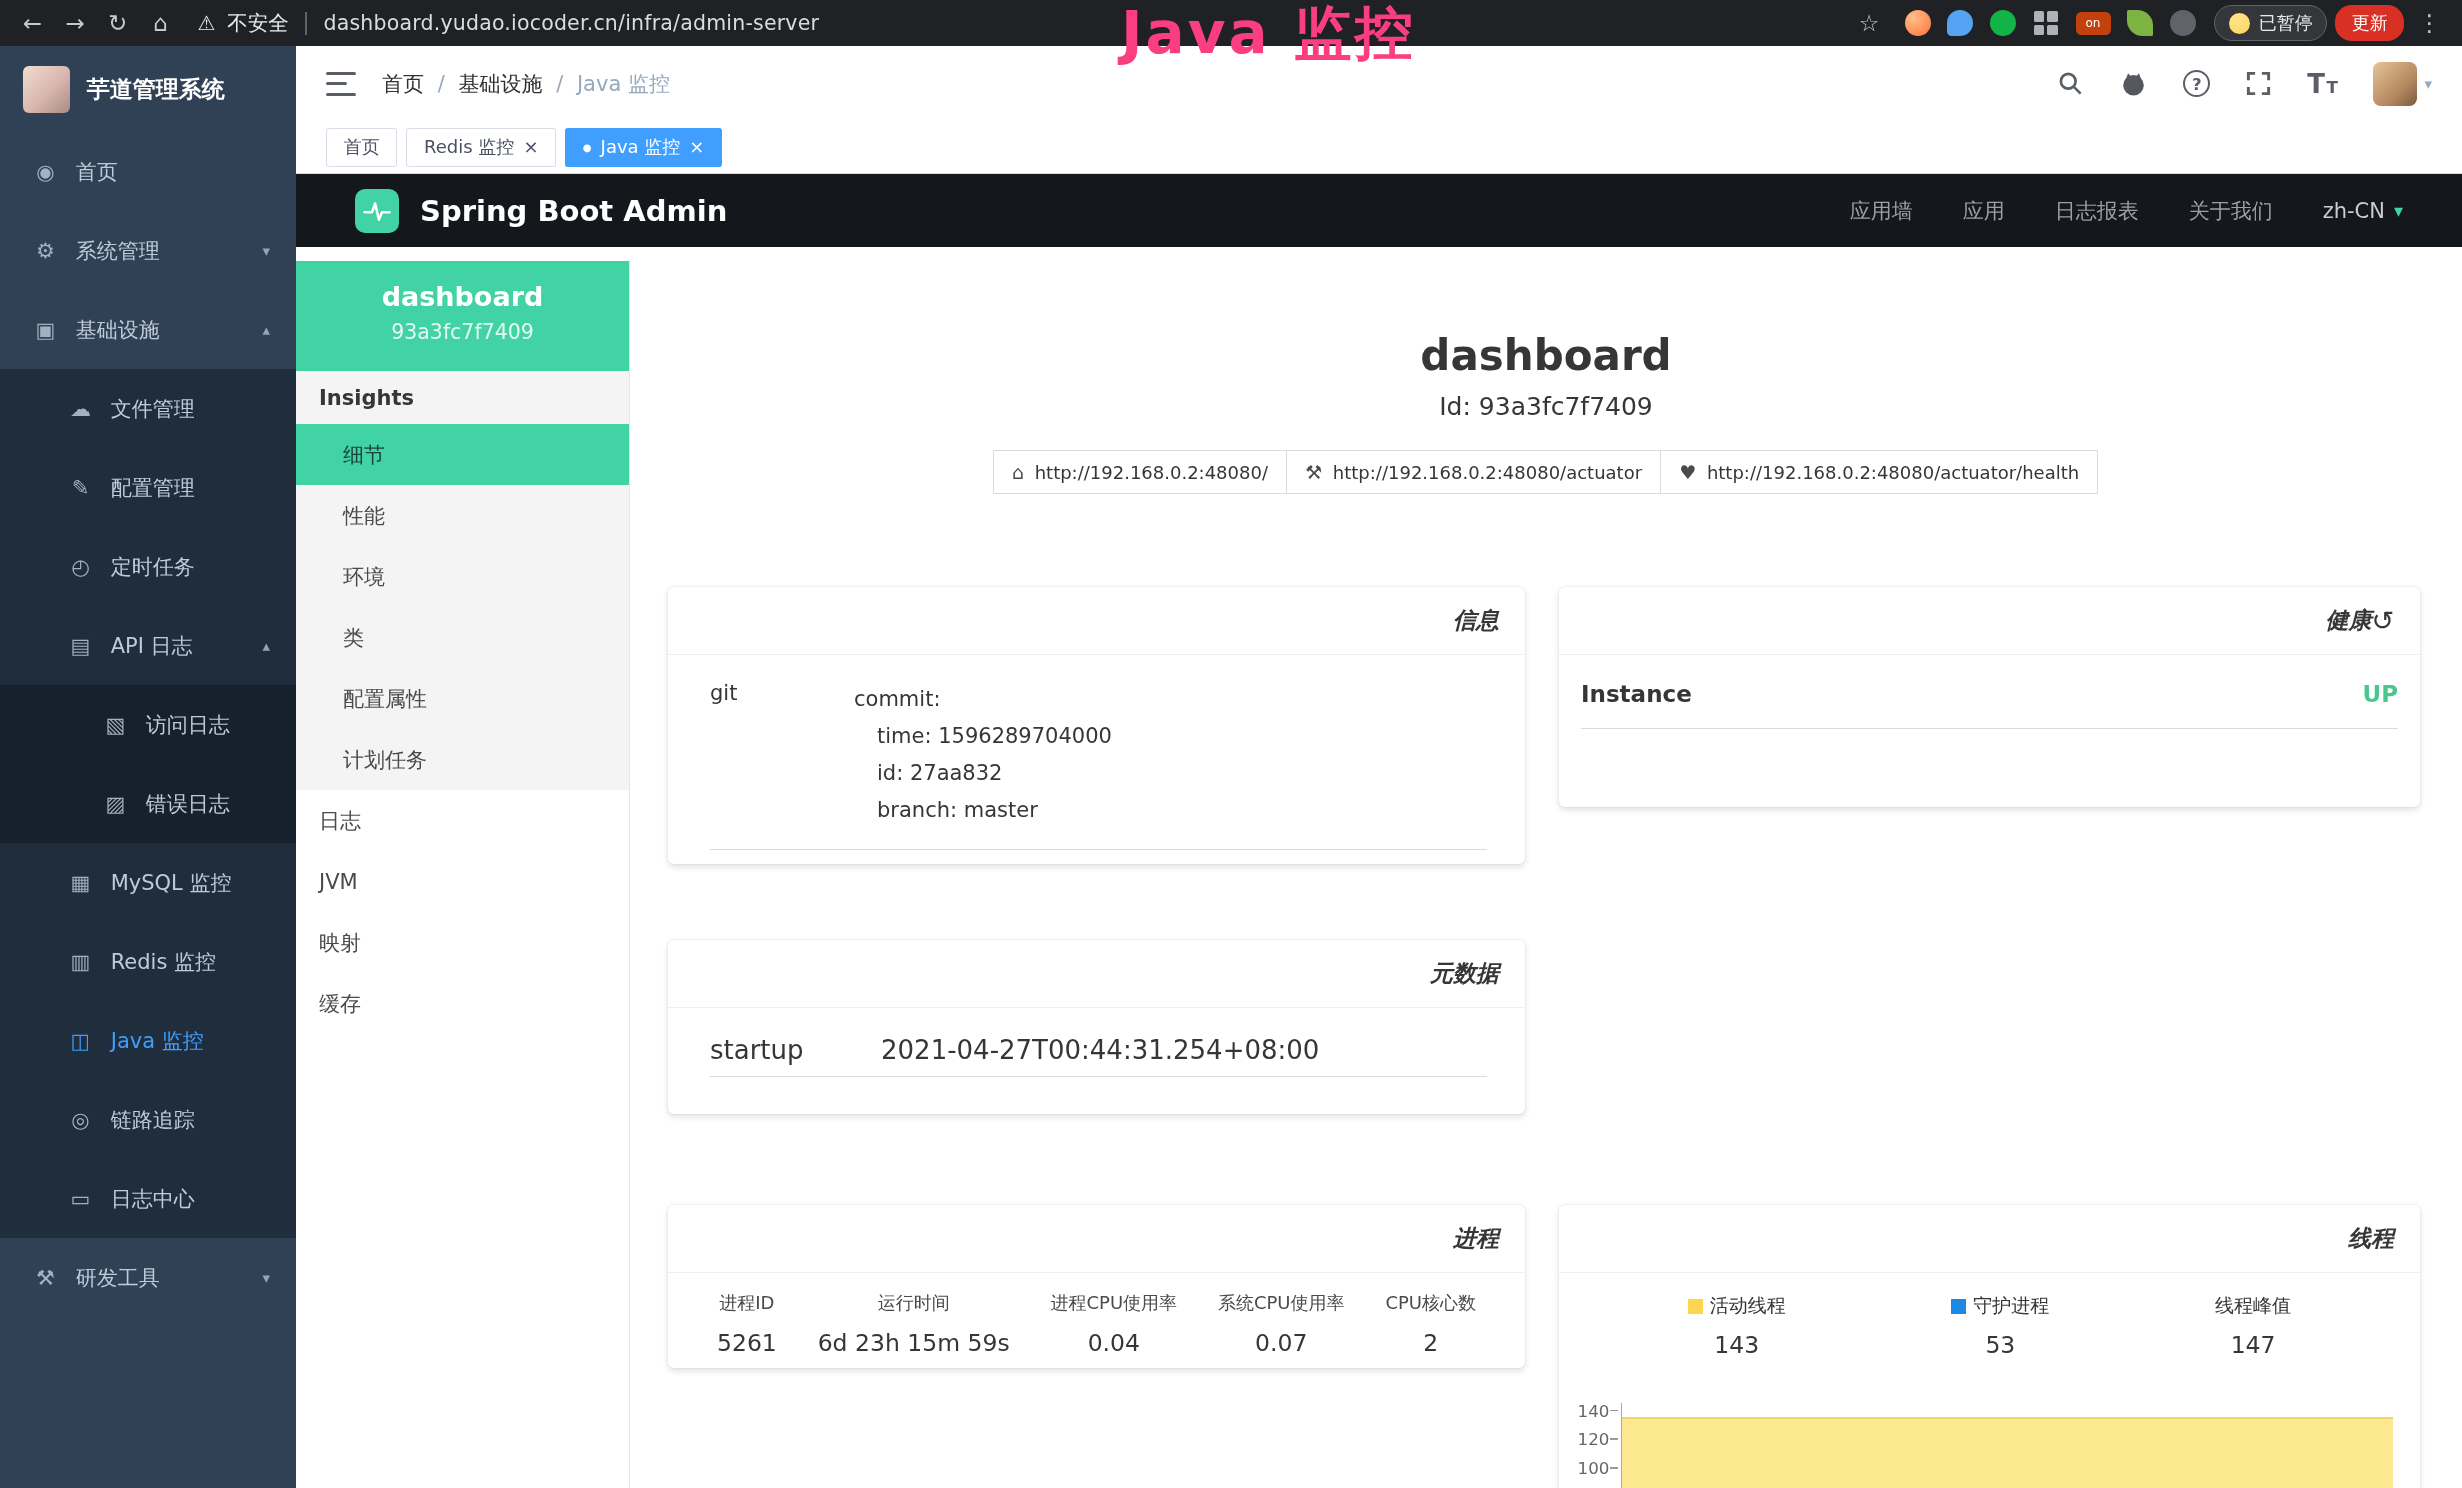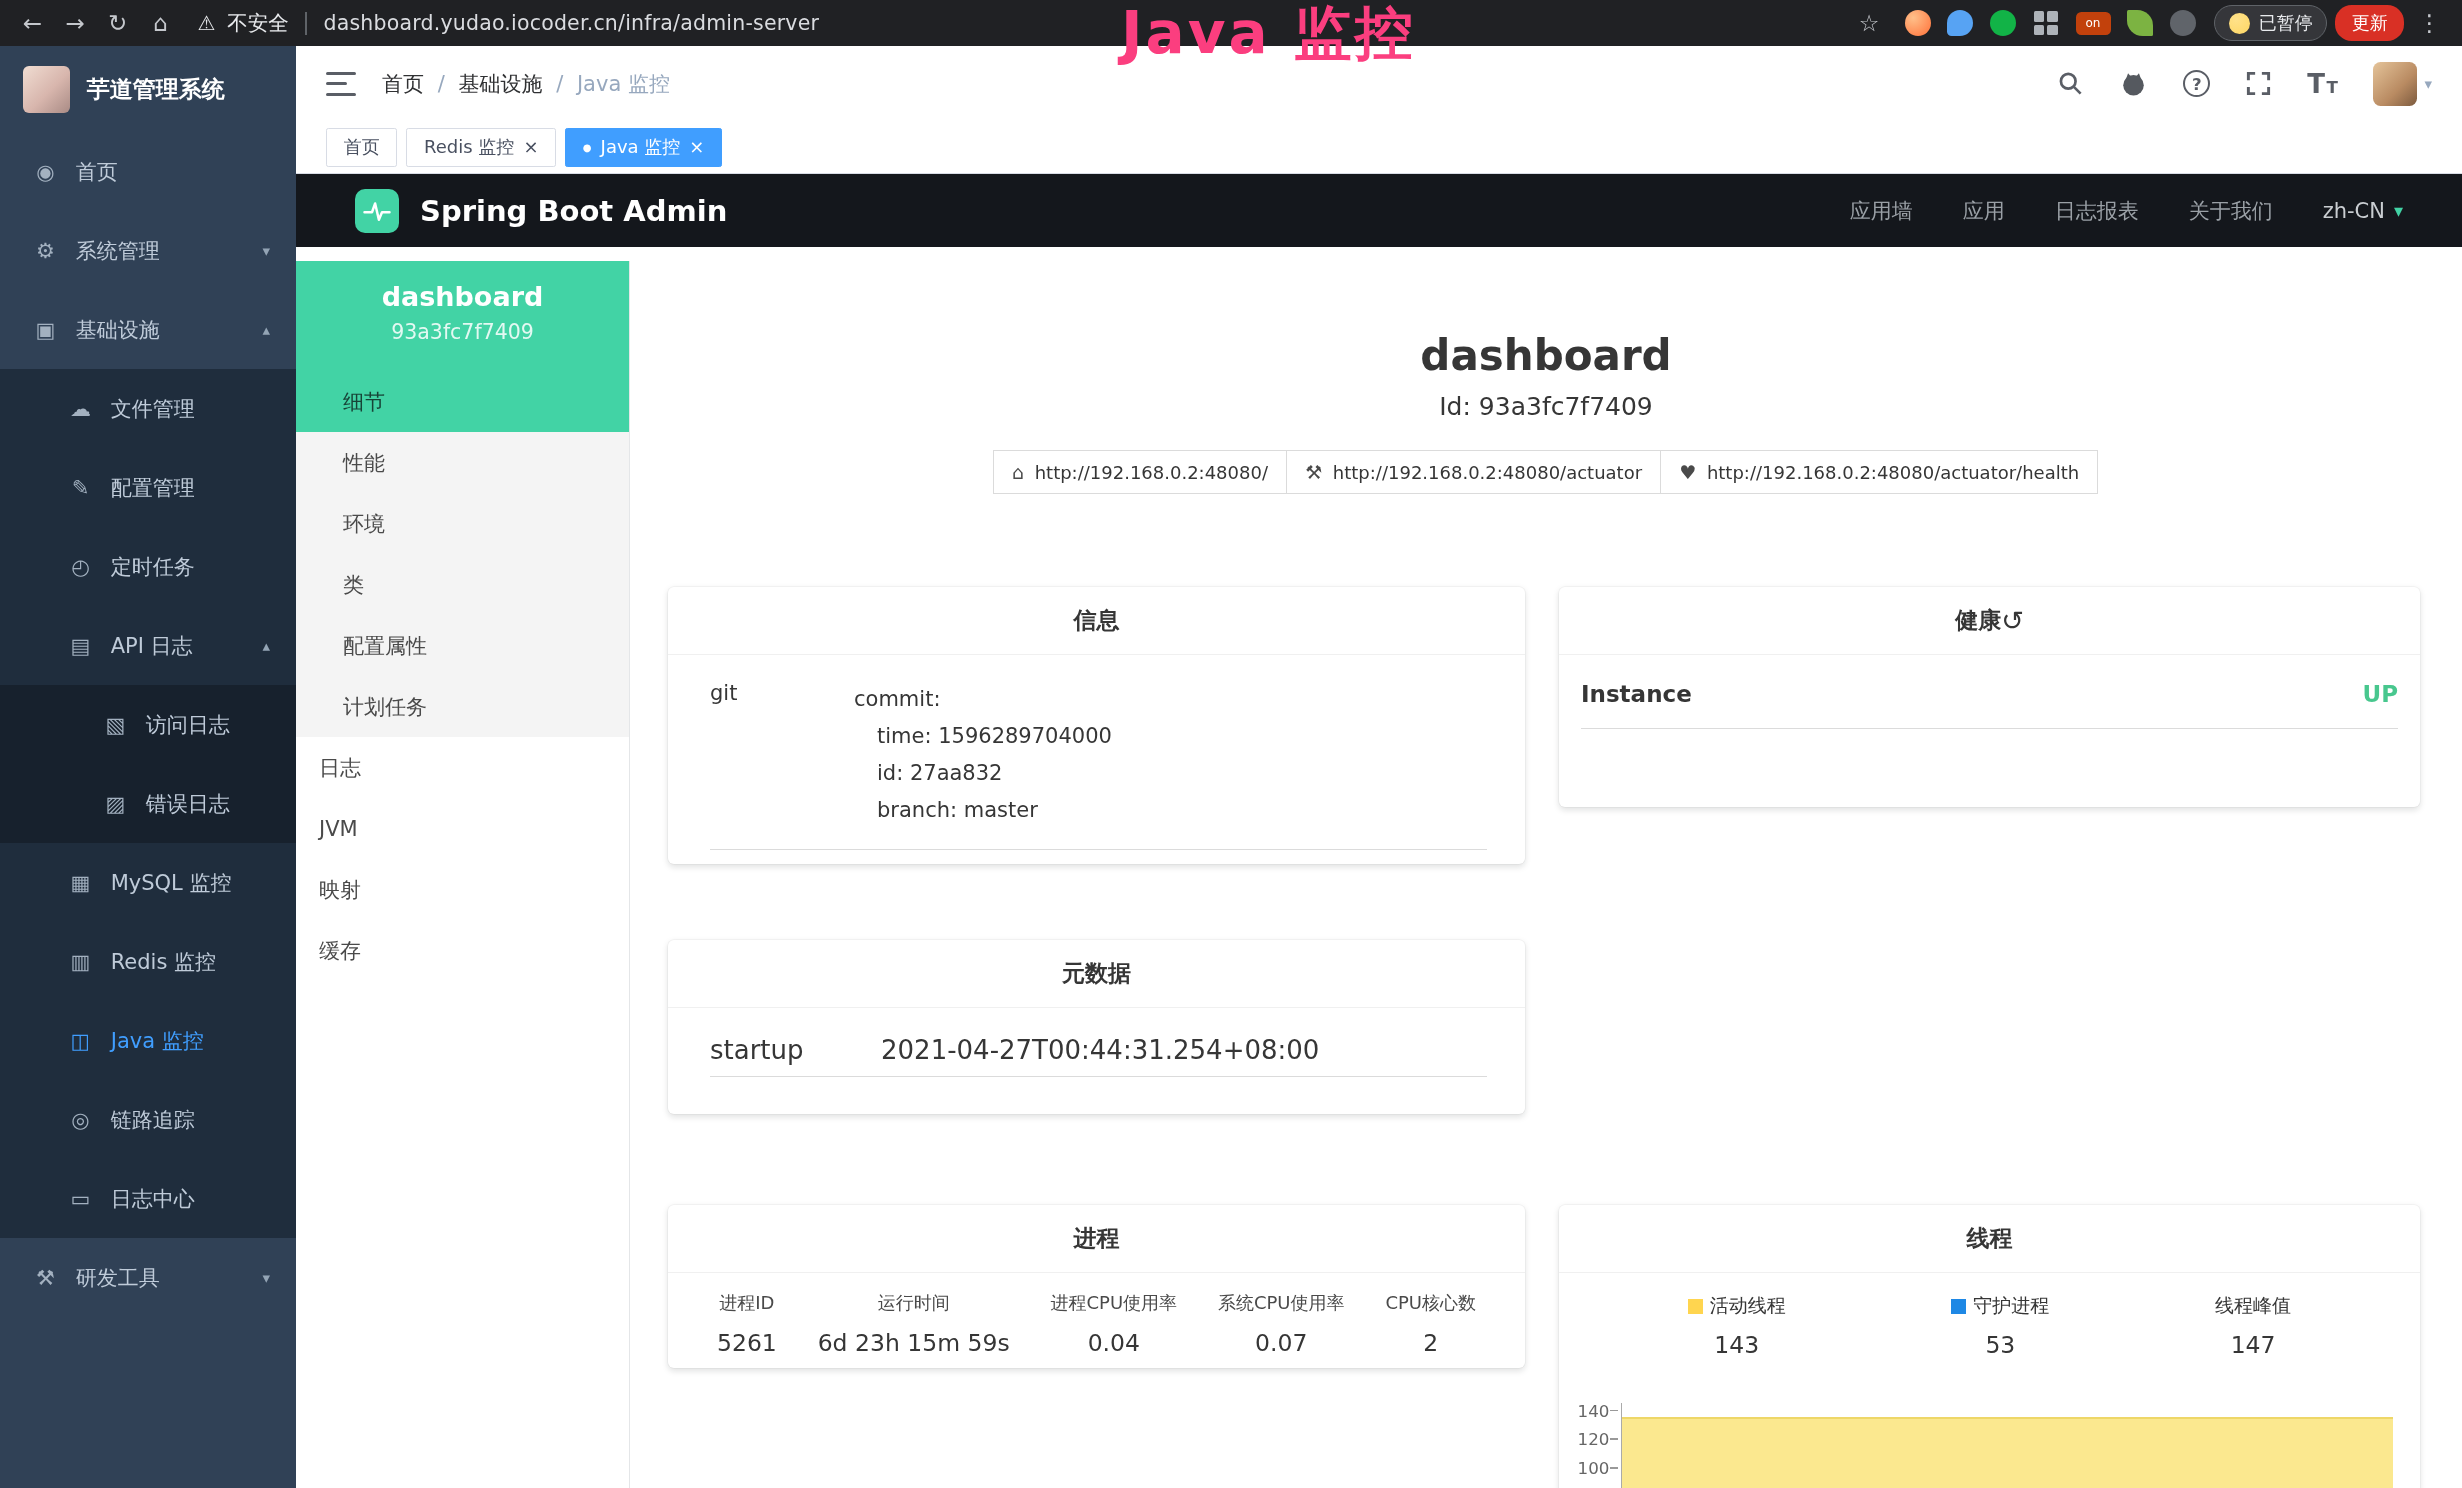--- a/index.html
+++ b/index.html
@@ -116,21 +116,21 @@
   .links-row { display: flex; justify-content: center; margin-top: 29px; }
   .link-box { display: flex; align-items: center; gap: 10.6px; border: 0.8px solid #dbdbdb; background: #fff; padding: 10px 18px; font-size: 18px; color: #363636; cursor: pointer; margin-left: -0.8px; white-space: nowrap; }
   .link-icon { font-size: 19px; color: #4a4a4a; }
 
   .card { position: absolute; background: #fff; border-radius: 6px; box-shadow: 0 2.3px 6.8px rgba(15,20,25,0.13), 0 0 0 0.8px rgba(15,20,25,0.04); overflow: hidden; }
   #info-card     { left: 38px;   top: 326px;  width: 857px; height: 277px; }
   #health-card   { left: 929px; top: 326px;  width: 861px; height: 220px; }
   #metadata-card { left: 38px;   top: 679px;  width: 857px; height: 174px; }
   #process-card  { left: 38px;   top: 944px; width: 857px; height: 163px; }
   #threads-card  { left: 929px; top: 944px; width: 861px; height: 501px; }
-  .card-header { display: flex; align-items: center; justify-content: center; padding: 18px 26px; font-size: 23px; font-weight: bold; color: #363636; border-bottom: 1.5px solid #f0f0f0; }
+  .card-header { display: flex; align-items: center; justify-content: flex-end; padding: 18px 26px; font-size: 23px; font-weight: bold; color: #363636; border-bottom: 1.5px solid #f0f0f0; font-style: italic; }
   .history-icon { font-size: 27px; font-weight: normal; color: #363636; cursor: pointer; }
 
   .info-body { padding: 26px 38px 0 42px; font-size: 21px; color: #363636; }
   .info-row { display: flex; border-bottom: 0.8px solid #dbdbdb; padding-bottom: 20px; }
   .info-key { width: 144px; }
   .info-values { flex: 1; line-height: 37px; }
   .indent { padding-left: 23px; }
 
   .health-row { margin: 26px 22px 0; display: flex; justify-content: space-between; align-items: center; border-bottom: 0.8px solid #dbdbdb; padding-bottom: 21px; font-size: 23px; }
   .instance-label { font-weight: bold; color: #363636; }
@@ -354,20 +354,21 @@
       </span>
     </div>
   </div>
 
   <div class="sba-sidebar">
     <div class="sba-app-header">
       <div class="sba-app-name">dashboard</div>
       <div class="sba-app-id">93a3fc7f7409</div>
     </div>
     <div class="insights-block">
+      <div class="insights-label">Insights</div>
       <div class="sba-item active">细节</div>
       <div class="sba-item">性能</div>
       <div class="sba-item">环境</div>
       <div class="sba-item">类</div>
       <div class="sba-item">配置属性</div>
       <div class="sba-item">计划任务</div>
     </div>
     <div class="sba-root-item">日志</div>
     <div class="sba-root-item">JVM</div>
     <div class="sba-root-item">映射</div>

